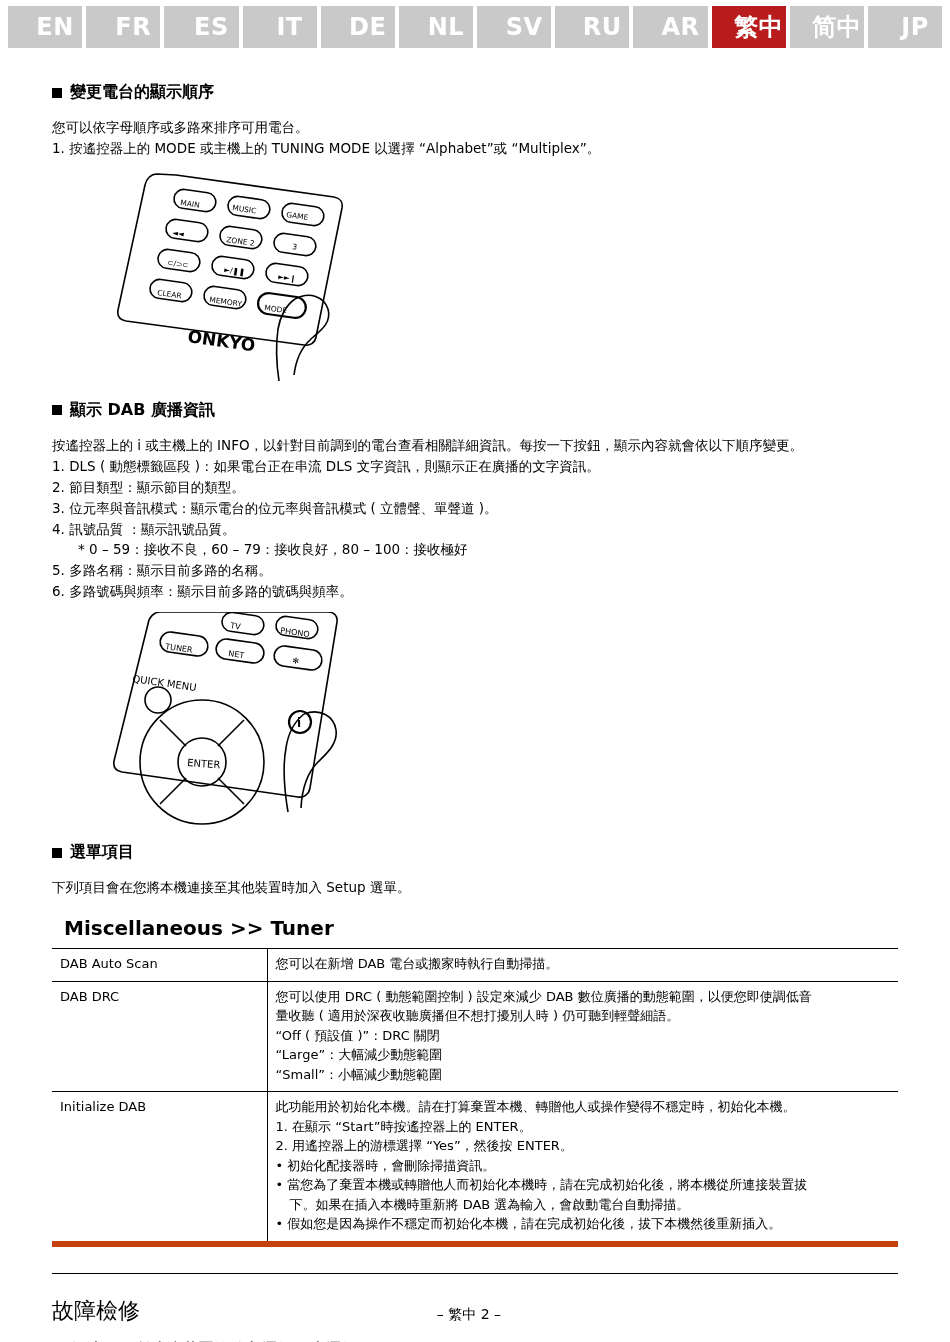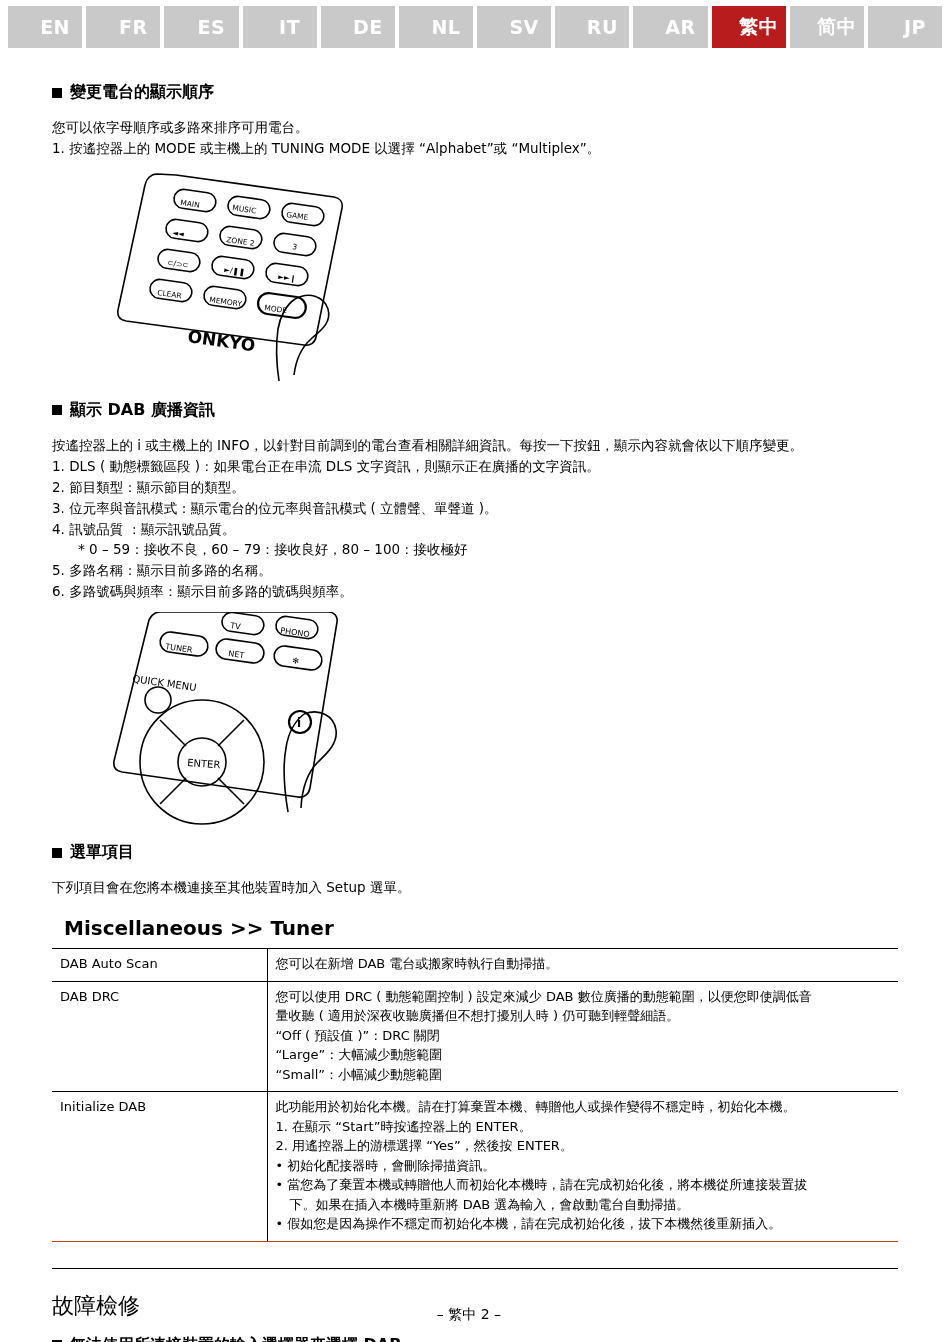--- a/index.html
+++ b/index.html
@@ -21,21 +21,21 @@
   .lang-bar {
     display: flex;
     gap: 4px;
     padding: 6px 8px 0 8px;
   }
   .lang-tab {
     flex: 1 1 0;
     height: 42px;
     background: #c9c9c9;
     color: #ffffff;
-    font-size: 19px;
+    font-size: 24px;
     font-weight: bold;
     display: flex;
     align-items: center;
     justify-content: center;
     letter-spacing: 0.5px;
     user-select: none;
     padding-left: 20px;
   }
   .lang-tab.active {
     background: #b91c1c;
@@ -88,21 +88,21 @@
     border-collapse: collapse;
     font-size: 13px;
   }
   table.settings td {
     border-top: 1px solid #000;
     padding: 5px 8px 7px 8px;
     vertical-align: top;
     line-height: 1.5;
   }
   table.settings tr:last-child td {
-    border-bottom: 1px solid #c2410c;
+    border-bottom: 6px solid #c2410c;
     margin-top: 32px;
   }
   table.settings td.name {
     width: 215px;
     border-right: 1px solid #000;
   }
   .li { display: block; }
   .li.dot { padding-left: 14px; text-indent: -14px; }
   .li.num { padding-left: 17px; text-indent: -17px; }
 

